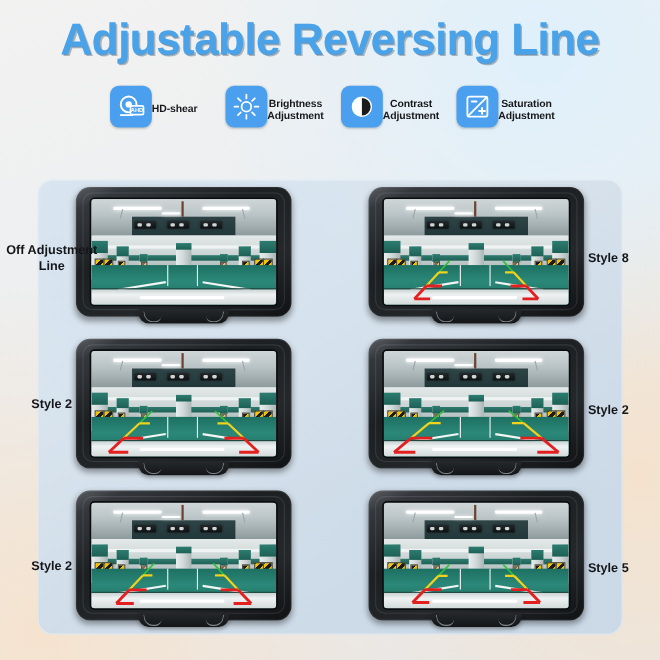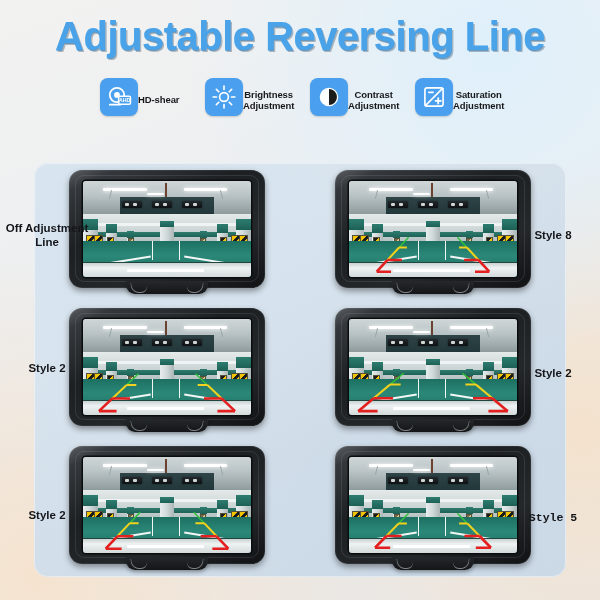--- a/index.html
+++ b/index.html
@@ -58,21 +58,21 @@
   
   .side-label{
     position:absolute;font-size:11.5px;font-weight:bold;color:#15161a;
     text-align:center;line-height:1.2;width:90px;
   }
   .lbl-l0{left:2px;  top:222px;}
   .lbl-l2{left:2px;  top:362px;}
   .lbl-l4{left:2px;  top:509px;}
   .lbl-r1{left:508px;top:229px;}
   .lbl-r3{left:508px;top:367px;}
-  .lbl-r5{left:508px;top:511px;font-family:Liberation Mono, monospace;}
+  .lbl-r5{left:508px;top:511px;}
 
   
   .monitor{position:relative;width:196px;height:124px;}
   .bezel{
     position:absolute;left:0;top:0;width:196px;height:118px;
     border-radius:13px;
     background:linear-gradient(155deg,#5b5f63 0%,#34383c 10%,#1d2023 38%,#25282b 70%,#101214 100%);
     box-shadow:0 3px 6px rgba(0,0,0,.40), 0 0 0 1px rgba(255,255,255,.07) inset;
   }
   .bezel::after{

